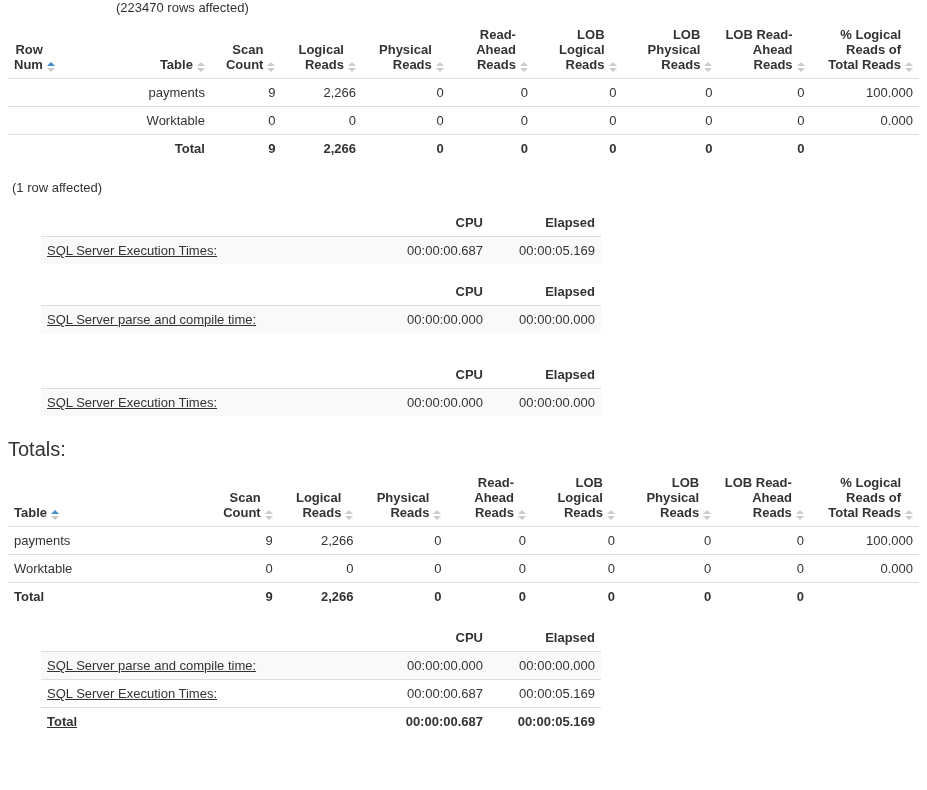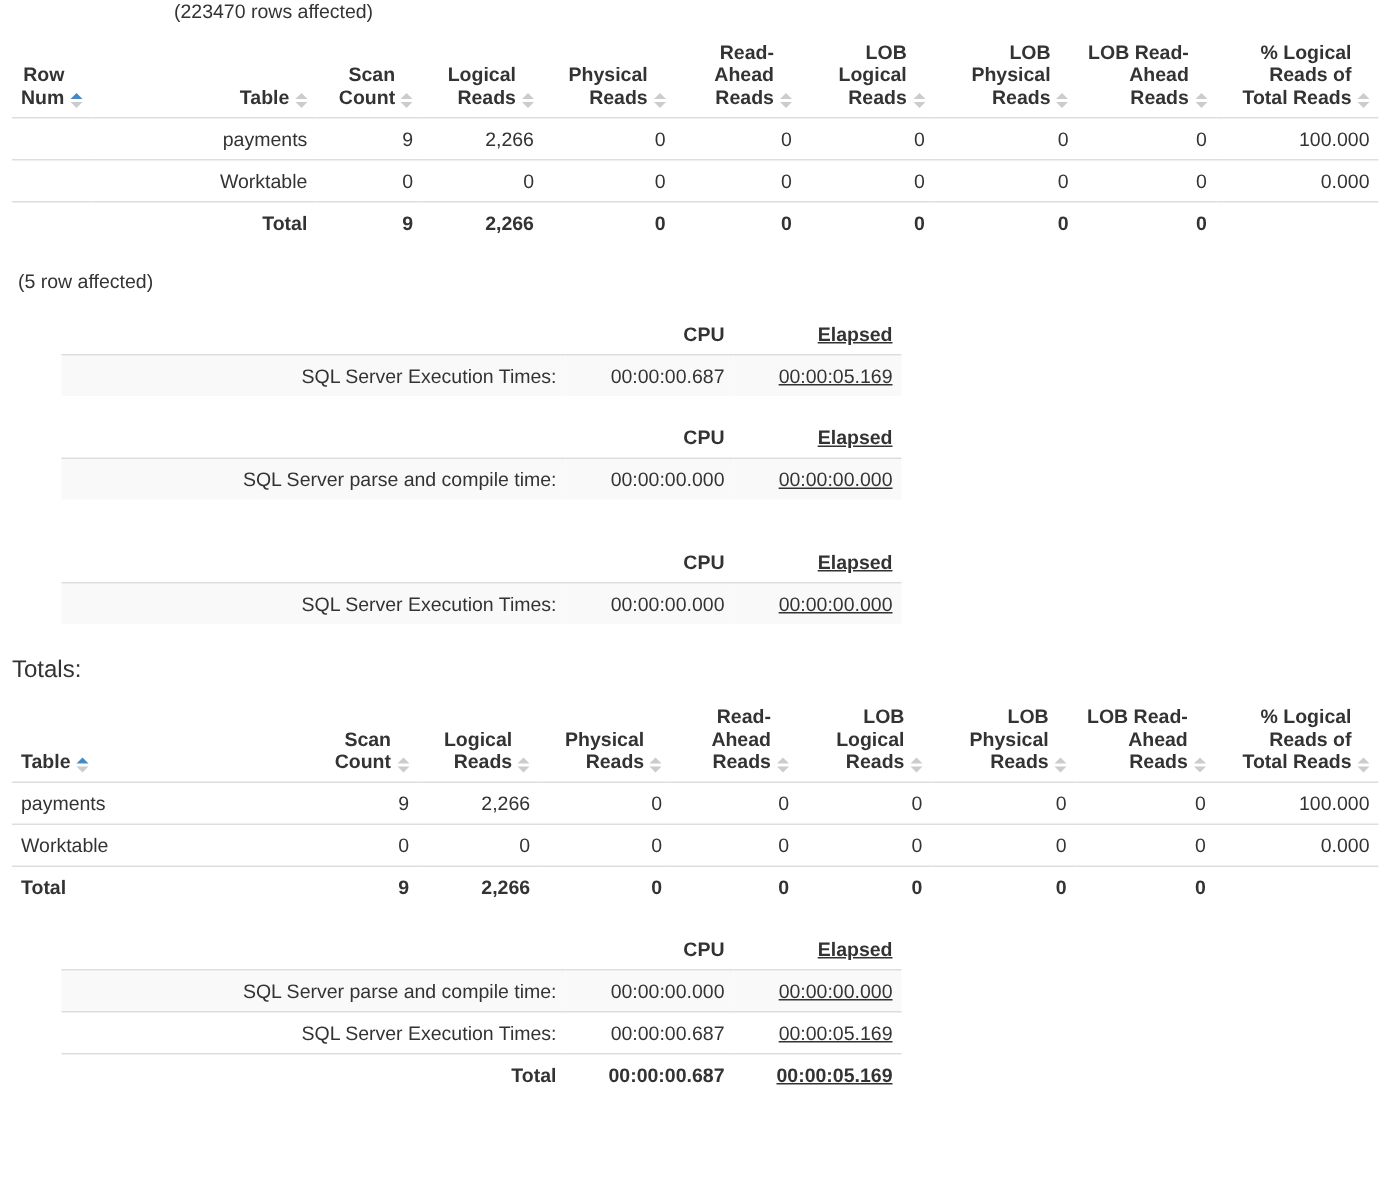--- a/index.html
+++ b/index.html
@@ -27,24 +27,24 @@
     border-left: 4px solid transparent; border-right: 4px solid transparent;
   }
   .sort-arrows .up { border-bottom: 4px solid #ccc; margin-bottom: 2px; }
   .sort-arrows .dn { border-top: 4px solid #ccc; }
   .sort-arrows.active-asc .up { border-bottom-color: #428bca; }
   .sort-arrows.active-asc .dn { border-top-color: #ccc; }
   .head-wrap { display: inline-flex; align-items: flex-end; justify-content: flex-start; gap:2px; }
   .head-wrap.left { justify-content: flex-start; }
   .time-table { width: 560px; margin-top: 14px; margin-left: 33px; }
   .time-table th, .time-table td { padding: 6px 6px; }
-  .time-table th:nth-child(1), .time-table td:nth-child(1) { text-align: right; width: 330px; }
+  .time-table th:nth-child(1), .time-table td:nth-child(1) { text-align: left; width: 330px; text-decoration: underline; }
   .time-table th:nth-child(2), .time-table td:nth-child(2) { width: 110px; }
-  .time-table th:nth-child(3), .time-table td:nth-child(3) { width: 110px; text-decoration: underline; }
-  .totals-heading { font-size: 16px; margin: 22px 0 8px 0; color: #333; }
+  .time-table th:nth-child(3), .time-table td:nth-child(3) { width: 110px; }
+  .totals-heading { font-size: 20px; margin: 22px 0 8px 0; color: #333; }
   .totals-stats th:nth-child(1), .totals-stats td:nth-child(1) { width: 200px; text-align: left; }
   .row-tint-first td { background: #f9f9f9; }
 </style>
 </head>
 <body>
 
 <div class="top-aff">(223470 rows affected)</div>
 
 <table class="stats-table">
   <thead>
@@ -154,21 +154,21 @@
       <td>0</td>
       <td>0</td>
       <td>0</td>
       <td>0</td>
       <td>0</td>
       <td></td>
     </tr>
   </tbody>
 </table>
 
-<div class="mid-aff">(5 row affected)</div>
+<div class="mid-aff">(1 row affected)</div>
 
 <table class="time-table">
   <thead>
     <tr>
       <th></th>
       <th><span>CPU</span></th>
       <th><span>Elapsed</span></th>
     </tr>
   </thead>
   <tbody>

